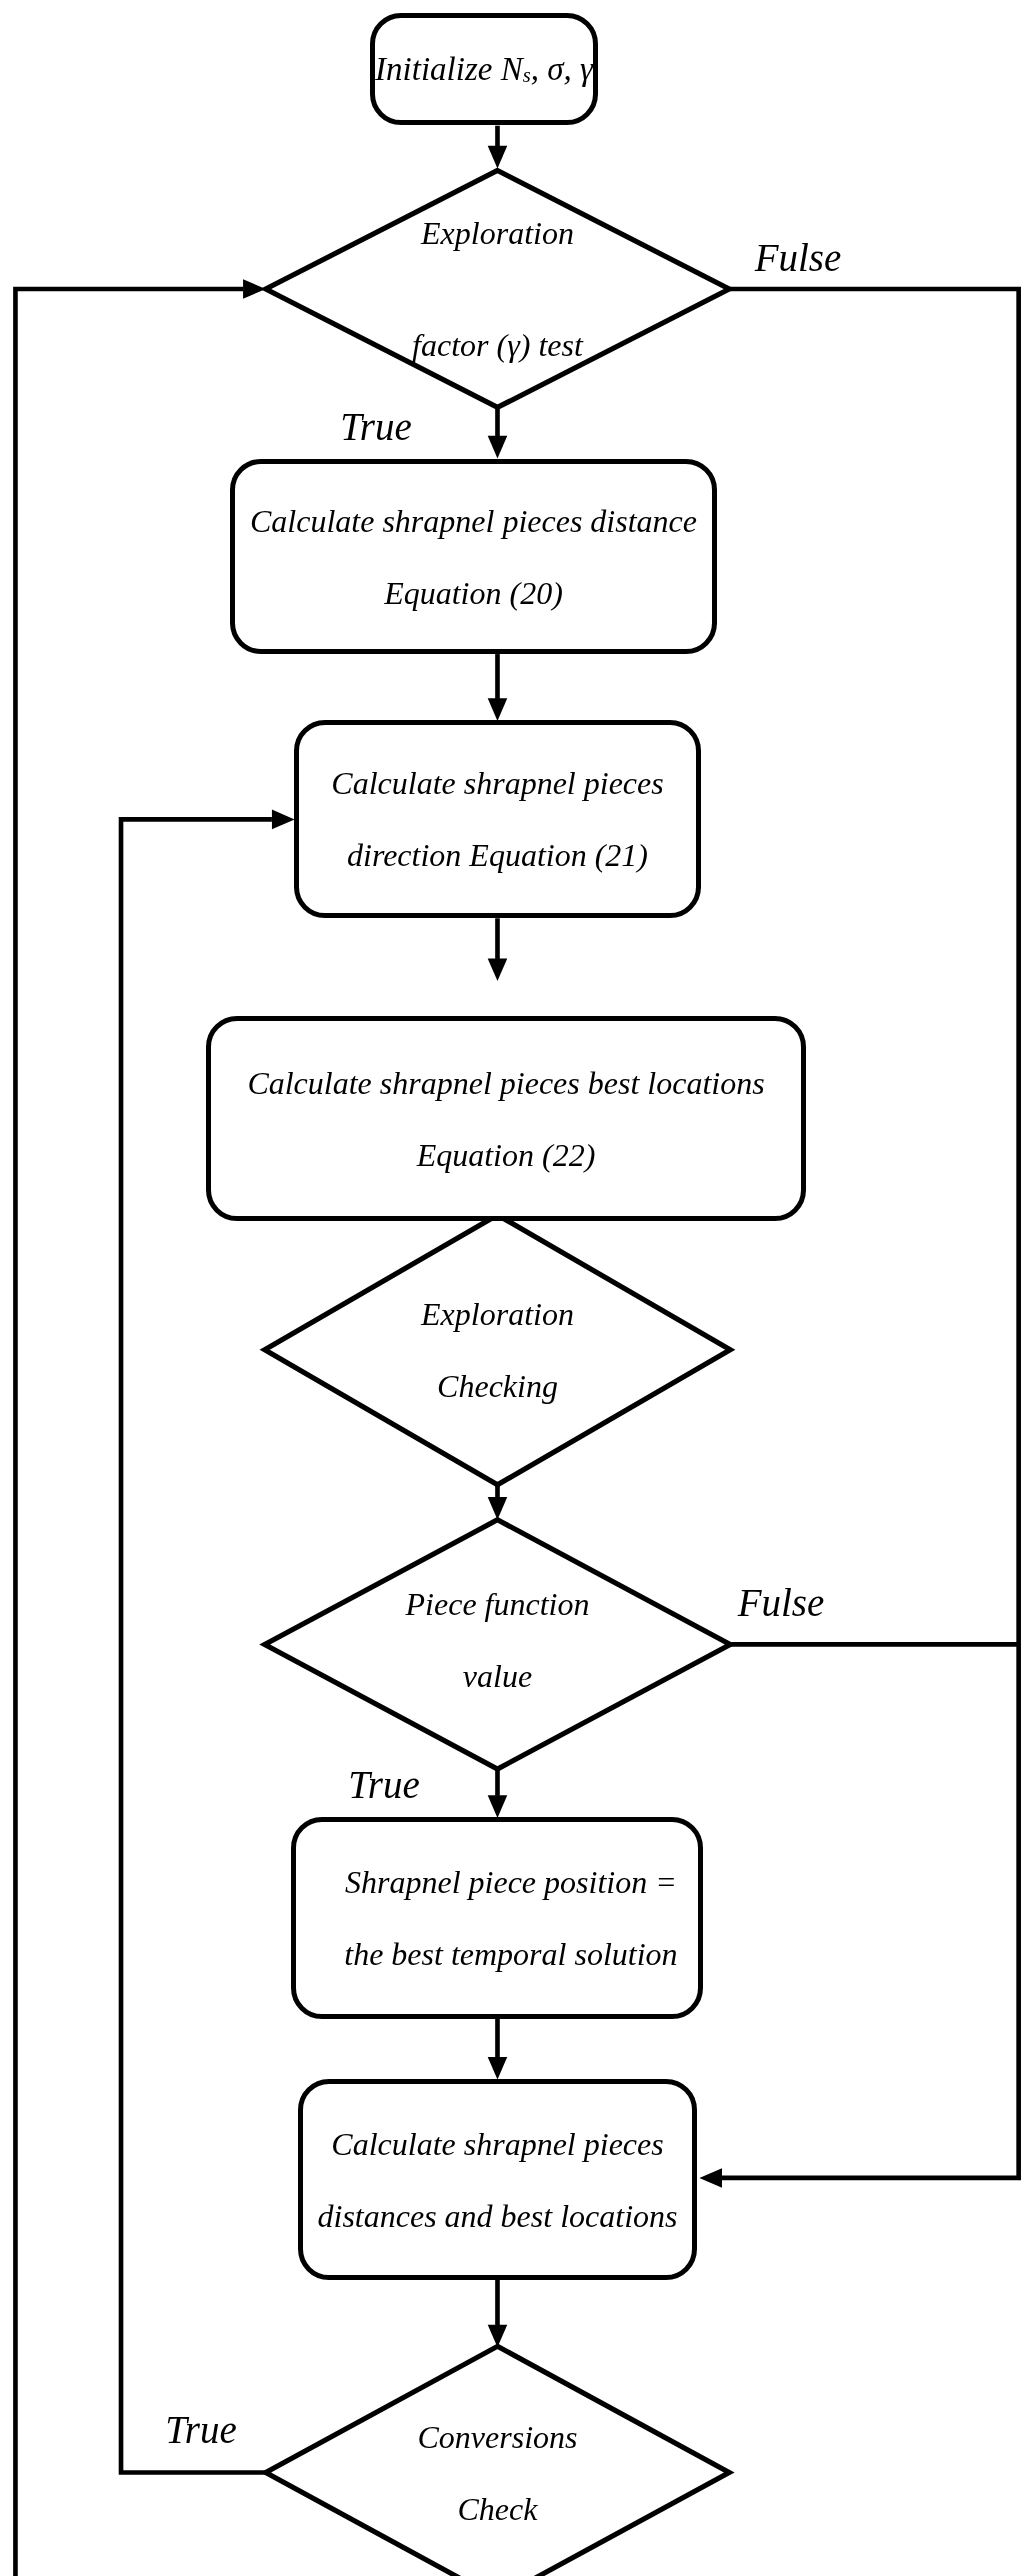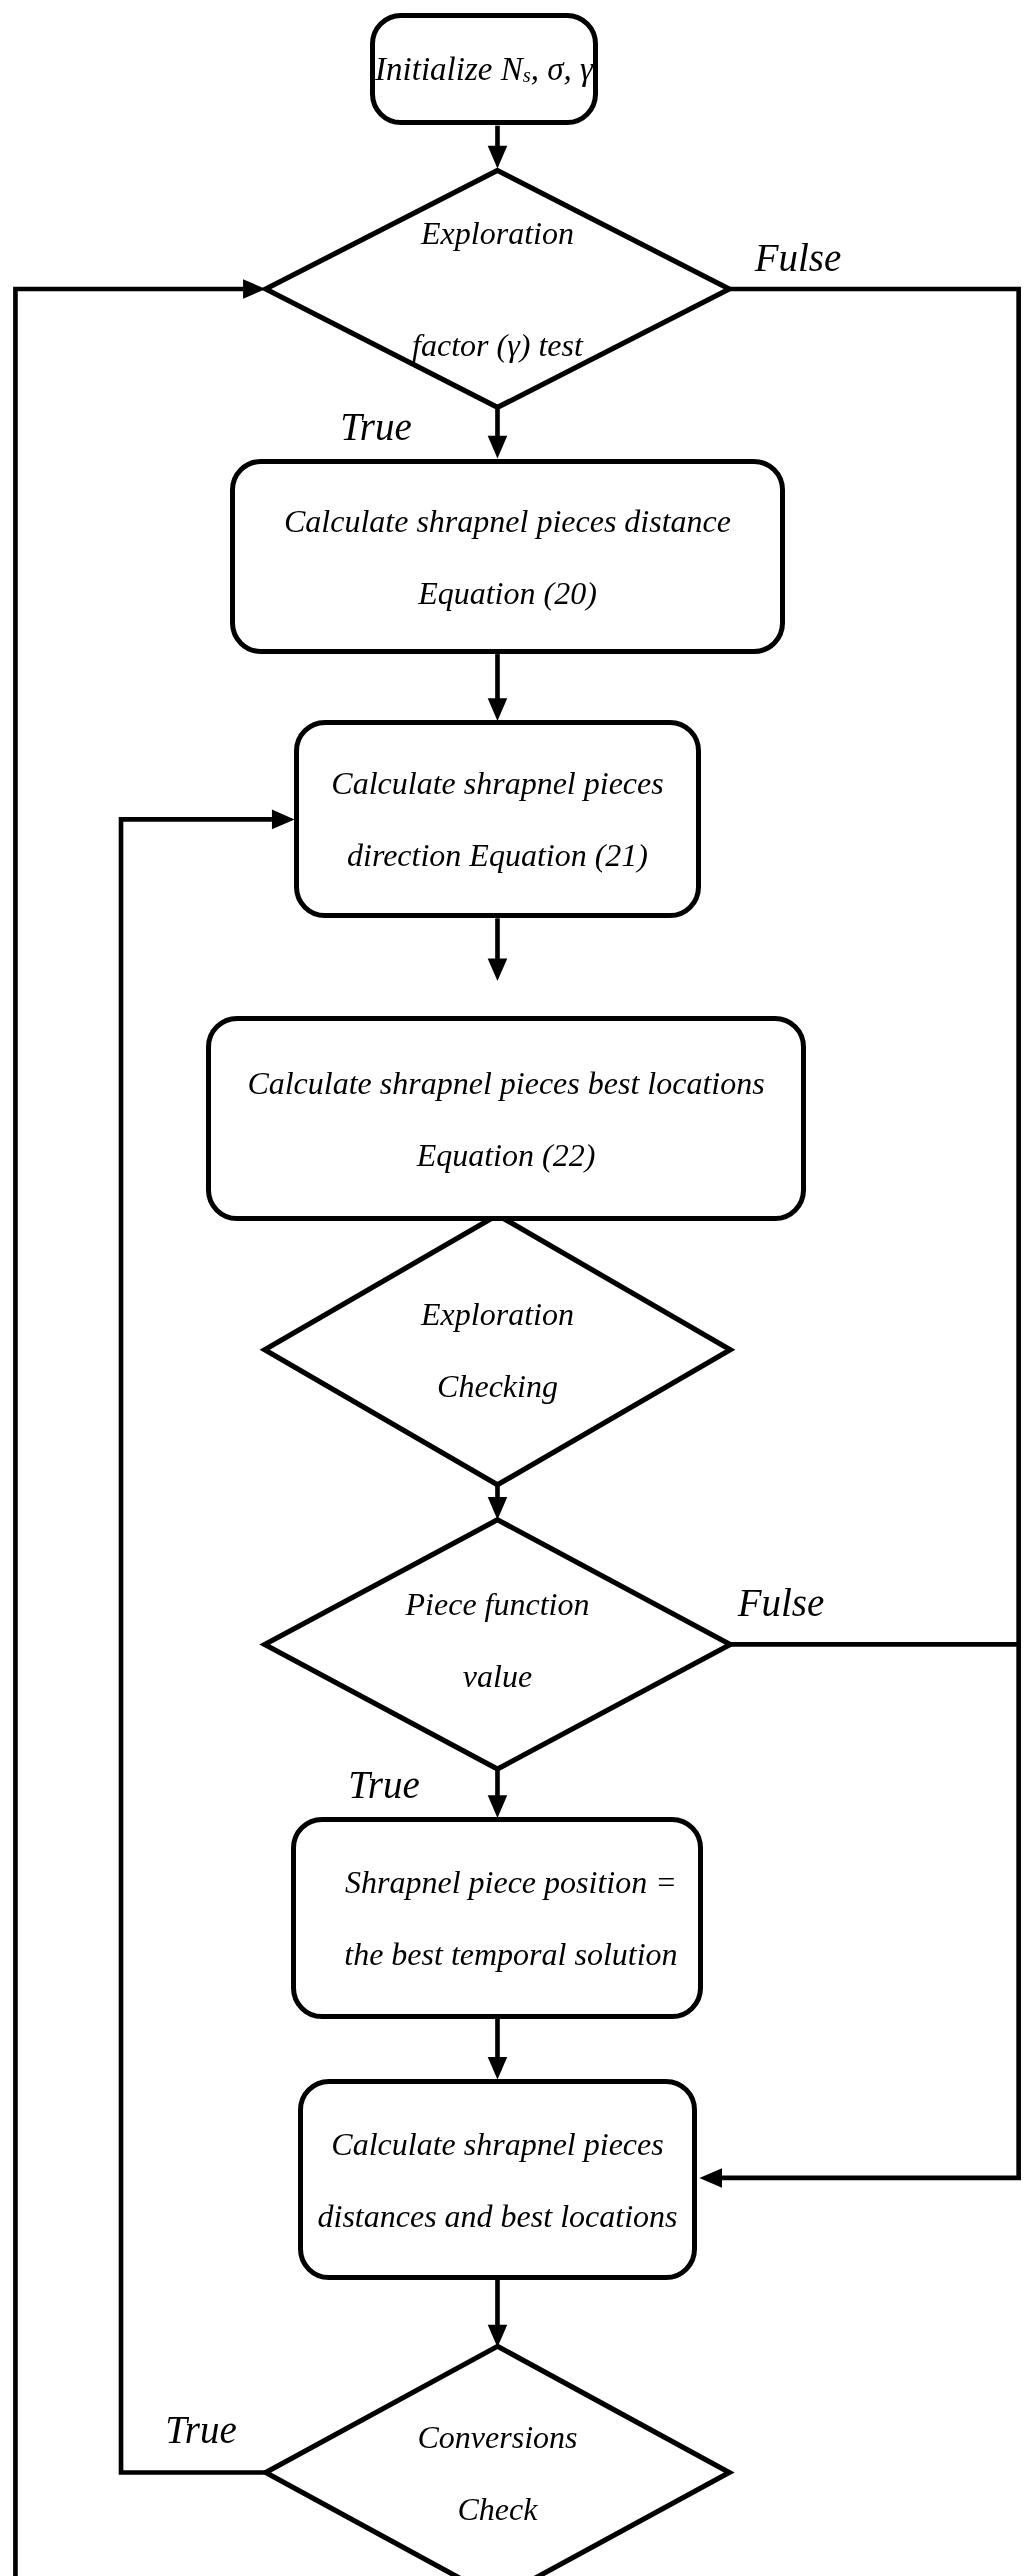--- a/index.html
+++ b/index.html
@@ -129,21 +129,21 @@
     <polygon class="diamond" points="966,330 1416,560 966,790 516,560"></polygon>
     <polygon class="diamond" points="966,2358 1418,2620 966,2882 514,2620"></polygon>
     <polygon class="diamond" points="966,2950 1418,3192 966,3434 514,3192"></polygon>
     <polygon class="diamond" points="966,4555 1416,4800 966,5045 516,4800"></polygon>
   </svg>
 
   <div class="node start-node" style="left:370px; top:13px; width:228px; height:112px;">
     <span class="ln"><span>Initialize N</span><sub>s</sub><span>, σ, γ</span></span>
   </div>
 
-  <div class="node" style="left:230px; top:459px; width:555px; height:195px;">
+  <div class="node" style="left:230px; top:459px; width:487px; height:195px;">
     <span class="ln">Calculate shrapnel pieces distance</span>
     <span class="ln">Equation (20)</span>
   </div>
 
   <div class="node" style="left:294px; top:720px; width:407px; height:198px;">
     <span class="ln">Calculate shrapnel pieces</span>
     <span class="ln">direction Equation (21)</span>
   </div>
 
   <div class="node" style="left:206px; top:980px; width:600px; height:205px;margin-top:36px;">

